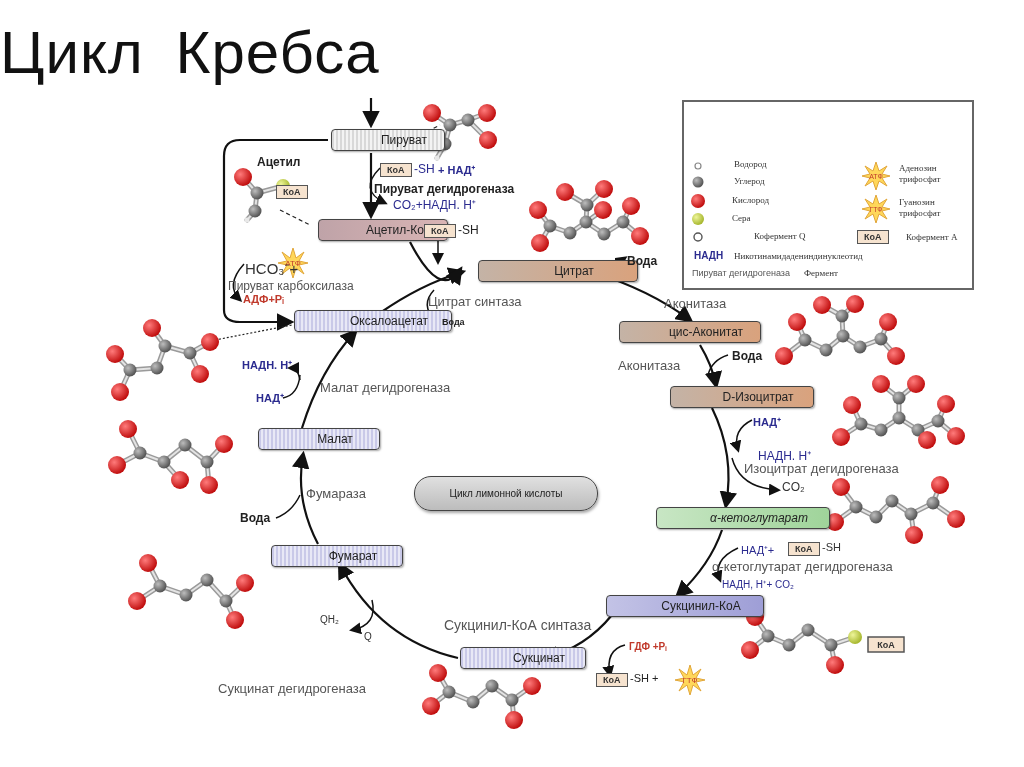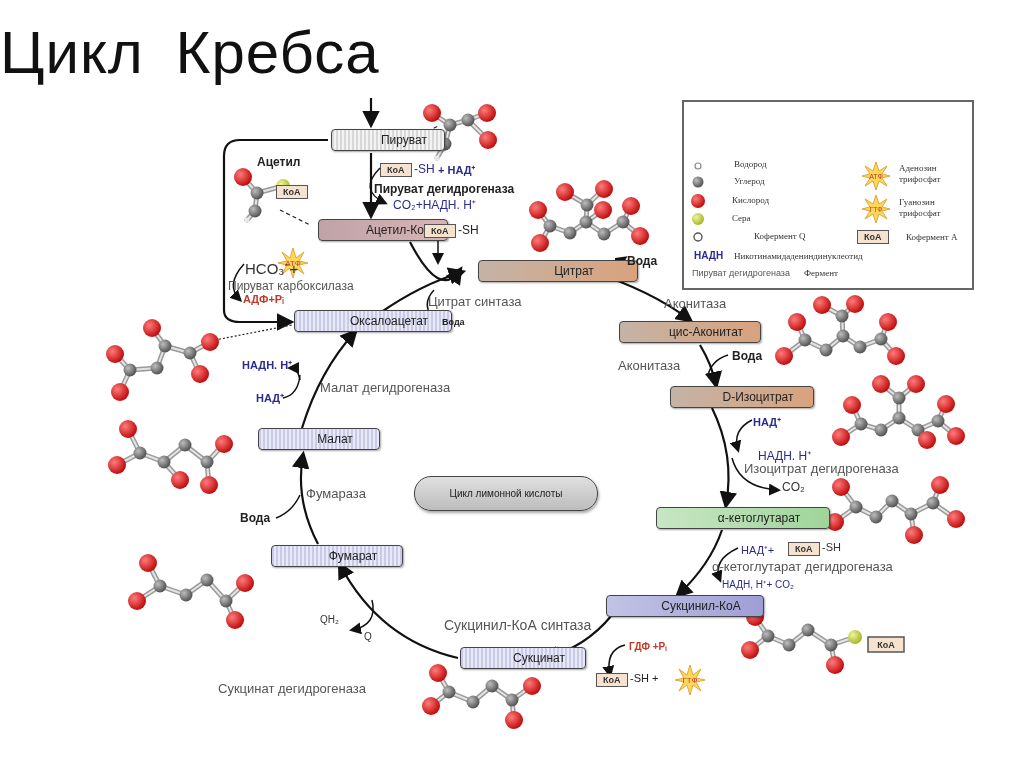--- a/index.html
+++ b/index.html
@@ -409,21 +409,21 @@
         <text x="0" y="3" font-size="8" text-anchor="middle" fill="#c0392b" font-family="Liberation Sans, sans-serif">ГТФ</text>
       </g>
     </g>
 </svg>
 
 <div class="node grey-striped" style="left:331px;top:129px;width:80px;">Пируват</div>
 <div class="node pink" style="left:318px;top:219px;width:96px;">Ацетил-КоА</div>
 <div class="node brown" style="left:478px;top:260px;width:126px;">Цитрат</div>
 <div class="node brown" style="left:619px;top:321px;width:108px;">цис-Аконитат</div>
 <div class="node brown" style="left:670px;top:386px;width:110px;">D-Изоцитрат</div>
-<div class="node green" style="left:656px;top:507px;width:140px;">α-кетоглутарат</div>
+<div class="node green" style="left:656px;top:507px;width:140px;font-style:italic;">α-кетоглутарат</div>
 <div class="node purple" style="left:606px;top:595px;width:124px;">Сукцинил-КоА</div>
 <div class="node striped" style="left:460px;top:647px;width:92px;">Сукцинат</div>
 <div class="node striped" style="left:271px;top:545px;width:98px;">Фумарат</div>
 <div class="node striped" style="left:258px;top:428px;width:88px;">Малат</div>
 <div class="node striped" style="left:294px;top:310px;width:124px;">Оксалоацетат</div>
 
 <div class="center-box">Цикл лимонной кислоты</div>
 
 <div class="koa" style="left:380px;top:163px;">КоА</div>
 <div class="lbl blue-n" style="left:414px;top:162px;">-SH</div>

